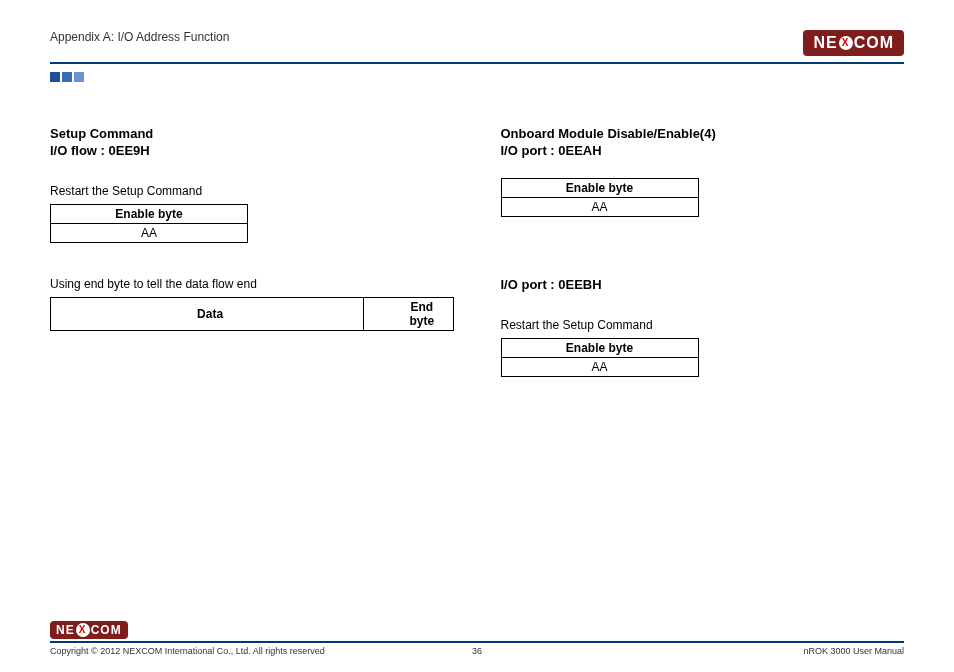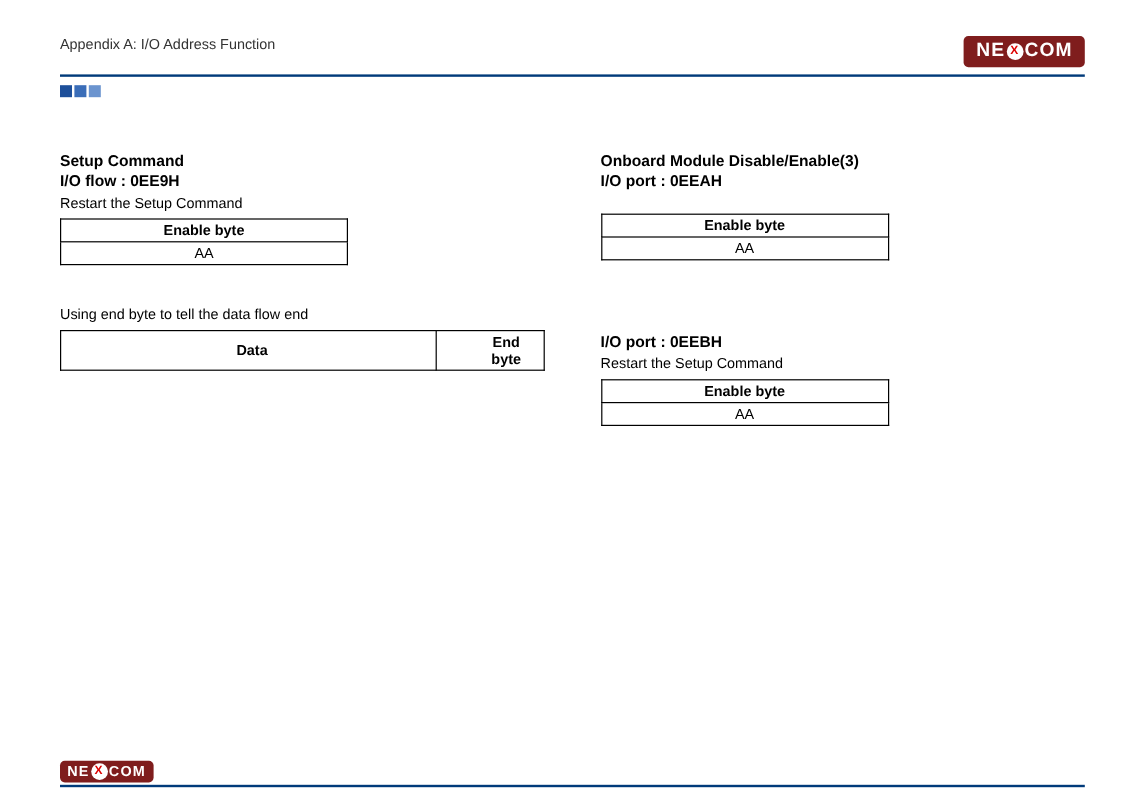--- a/index.html
+++ b/index.html
@@ -11,25 +11,25 @@
 .logo-badge .x { display: inline-block; background: #fff; color: #d00; width: 14px; height: 14px; line-height: 14px; text-align: center; border-radius: 50%; font-size: 10px; margin: 0 1px; }
 .blue-rule { border: 0; border-top: 2px solid #003a7a; margin-top: 6px; }
 .squares { margin-top: 4px; }
 .squares span { display: inline-block; width: 10px; height: 10px; margin-right: 2px; }
 .sq1 { background: #1d4f9a; }
 .sq2 { background: #3a6db8; }
 .sq3 { background: #6b94cf; }
 .content { display: flex; margin-top: 40px; gap: 47px; }
 .col { flex: 1; }
 .sec-title { font-size: 13px; font-weight: bold; margin-bottom: 2px; }
-.sub { font-size: 12px; margin-top: 4px; margin-bottom: 6px; }
+.sub { font-size: 12px; margin-top: 26px; margin-bottom: 6px; }
 table { border-collapse: collapse; }
 th, td { border: 1px solid #000; font-size: 12px; padding: 2px 6px; text-align: center; }
 th { font-weight: bold; }
-.tbl-small { width: 240px; }
+.tbl-small { width: 198px; }
 .tbl-wide th:first-child, .tbl-wide td:first-child { width: 320px; padding-left: 12px; }
 .tbl-wide th:last-child, .tbl-wide td:last-child { width: 90px; padding-left: 33px; }
 .footer { position: absolute; bottom: 16px; left: 50px; right: 50px; }
 .footer-logo { margin-bottom: 2px; }
 .footer-logo .logo-badge { font-size: 12px; padding: 2px 6px; }
 .foot-rule { border: 0; border-top: 2px solid #003a7a; }
 .foot-row { display: flex; justify-content: space-between; align-items: baseline; font-size: 9px; color: #333; margin-top: 3px; }
 .page-num { position: absolute; left: 50%; transform: translateX(-50%); }
 </style>
 </head>
@@ -69,21 +69,21 @@
         <tbody>
             <tr>
           <th>Data</th>
           <th>End byte</th>
         </tr>
       </tbody>
         </table>
     </div>
 
     <div class="col">
-      <div class="sec-title">Onboard Module Disable/Enable(3)</div>
+      <div class="sec-title">Onboard Module Disable/Enable(4)</div>
       <div class="sec-title">I/O port : 0EEAH</div>
       <div style="height:18px"></div>
       <table class="tbl-small">
         <tbody>
             <tr>
               <th>Enable byte</th>
             </tr>
         <tr>
               <td>AA</td>
             </tr>
@@ -109,13 +109,18 @@
 
 <div class="footer">
   <div class="footer-logo">
     <div class="logo-badge">
       <span>NE</span>
         <span class="x">X</span>
         <span>COM</span>
     </div>
   </div>
   <hr class="foot-rule">
+  <div class="foot-row">
+    <span>Copyright © 2012 NEXCOM International Co., Ltd. All rights reserved</span>
+    <span class="page-num">36</span>
+    <span>nROK 3000 User Manual</span>
+  </div>
 </div>
 
 </body></html>

